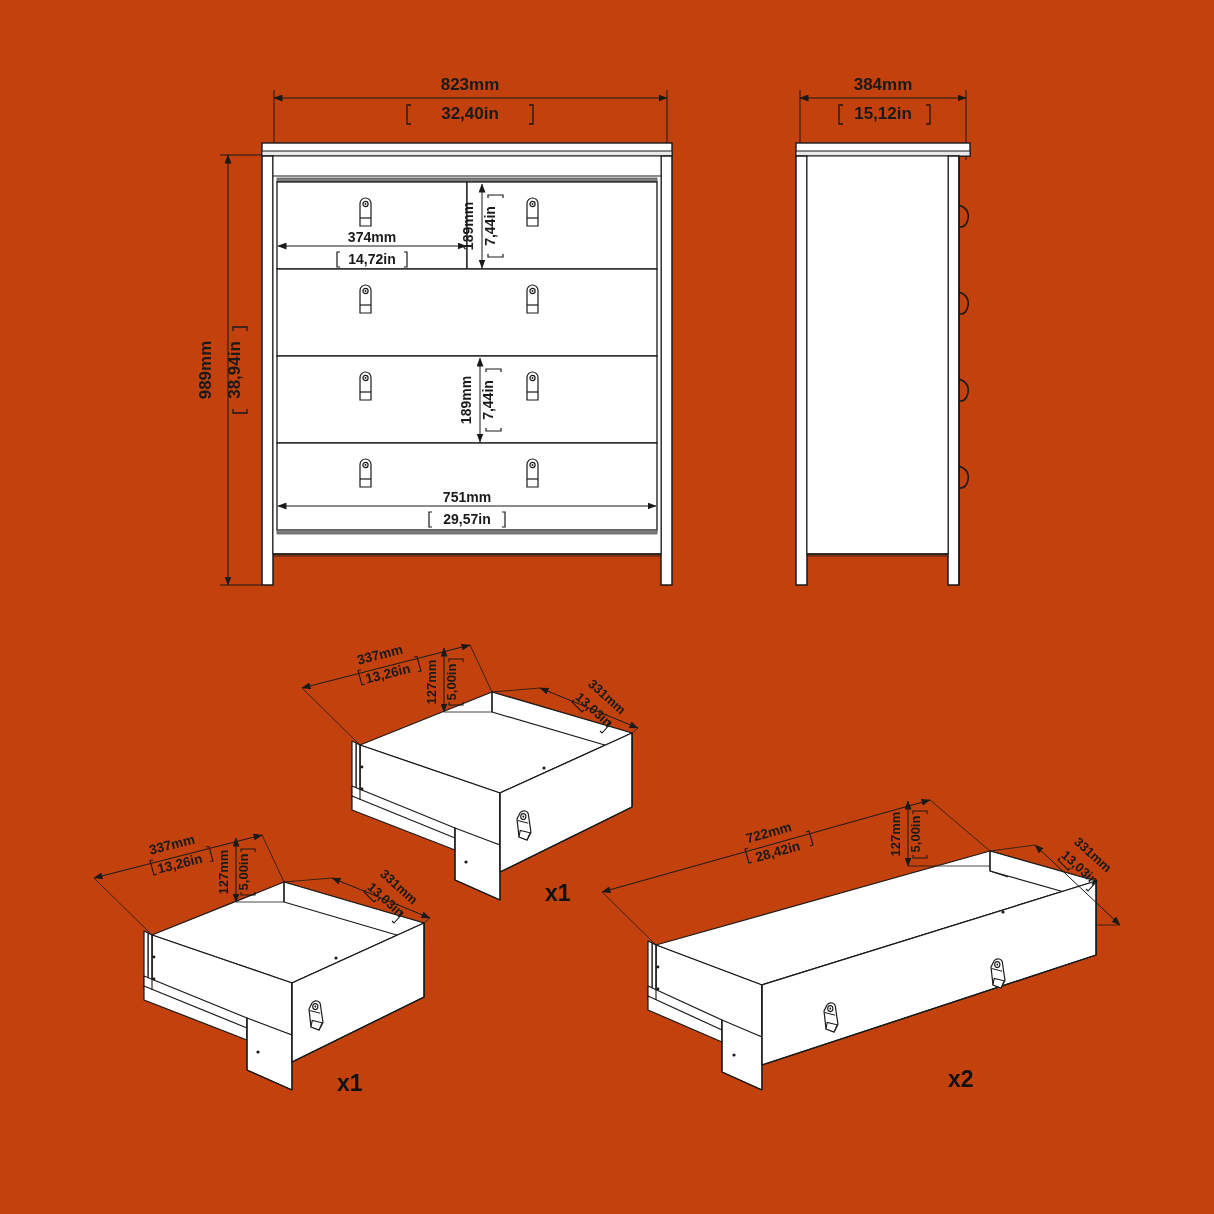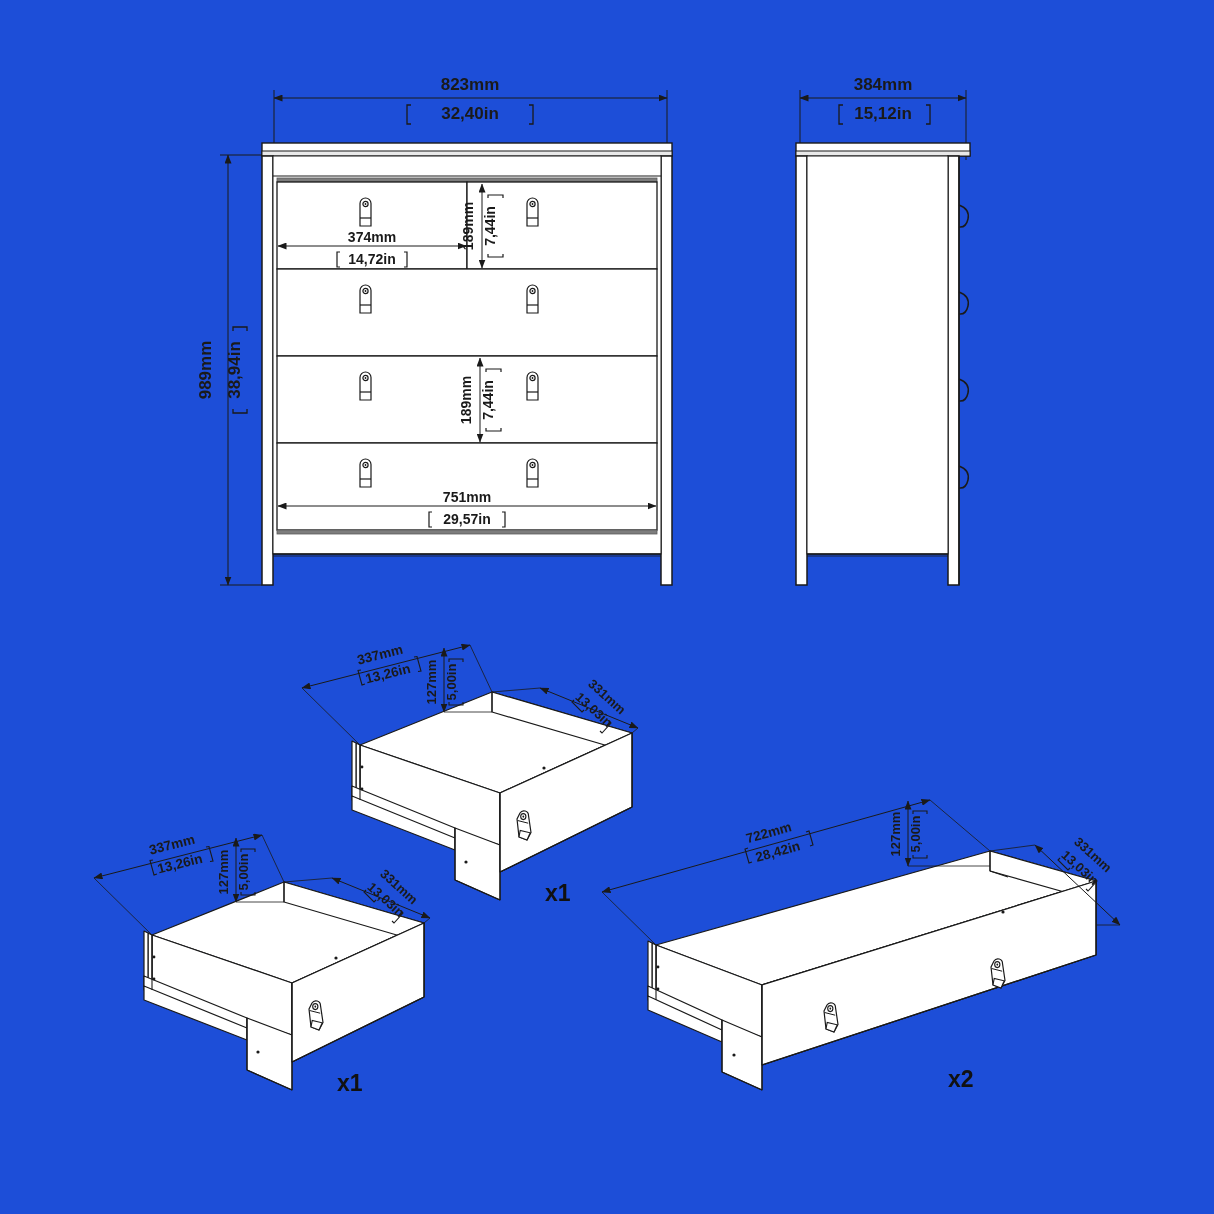--- a/index.html
+++ b/index.html
@@ -1,17 +1,17 @@
 <!DOCTYPE html>
 <html><head>
 <meta charset="utf-8">
 <style>
   html,body{margin:0;padding:0;background:#ffffff;}
   body{width:1214px;height:1214px;font-family:"Liberation Sans",sans-serif;overflow:hidden;}
-  #stage{position:relative;width:1214px;height:1214px;background:#1d4ed8;}
+  #stage{position:relative;width:1214px;height:1214px;background:#c2410c;}
   svg{display:block;}
   .dimtext{font-family:"Liberation Sans",sans-serif;font-weight:bold;fill:#1a1a1a;}
   .qty{font-family:"Liberation Sans",sans-serif;font-weight:bold;fill:#111;font-size:23px;}
 </style>
 </head>
 <body>
 
 <div id="stage">
 
 <svg width="1214" height="1214" viewBox="0 0 1214 1214" xmlns="http://www.w3.org/2000/svg">

